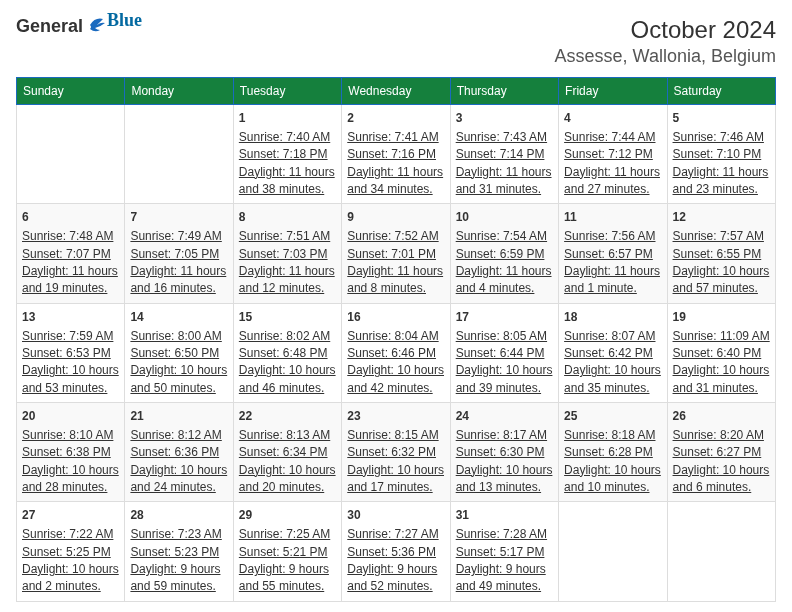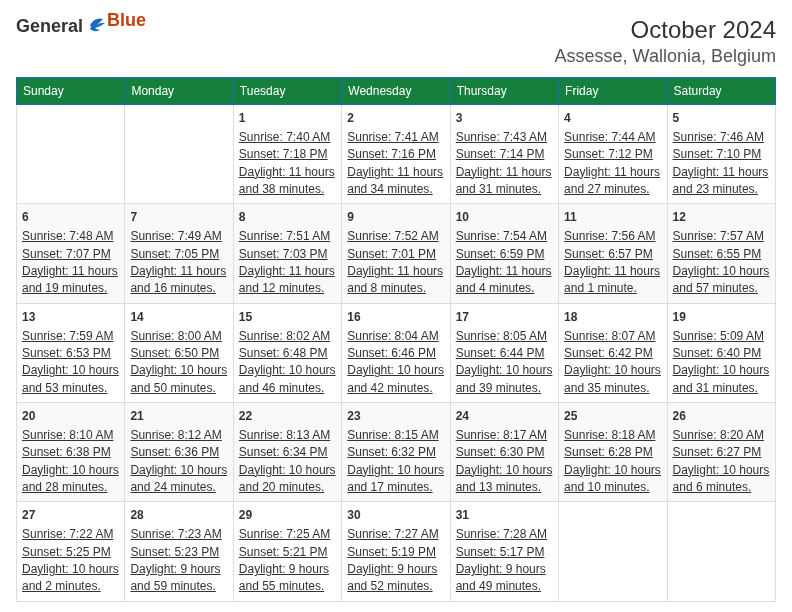--- a/index.html
+++ b/index.html
@@ -83,21 +83,21 @@
 
 <div class="header">
   <div class="logo">
     <div style="display:flex; align-items:flex-start;">
       <div style="display:flex; align-items:center; gap:0;">
         <span style="font-size:18px; font-weight:bold; color:#333;">General</span>
         <svg width="22" height="20" viewBox="0 0 22 20" style="margin-left:2px; margin-top:-4px;">
           <path d="M5 10 Q10 2 18 4 Q14 8 12 10 Q16 7 20 8 Q15 12 10 13 Q12 15 15 15 Q10 18 5 14 Q7 12 5 10Z" fill="#1a6abf"></path>
         </svg>
       </div>
-      <span style="font-size:18px; font-weight:bold; color:#c2410c; margin-top:-6px;">Blue</span>
+      <span style="font-size:18px; font-weight:bold; color:#0369a1; margin-top:-6px;font-family:Liberation Serif, serif;">Blue</span>
     </div>
   </div>
   <div class="title-block">
     <div class="month-title">October 2024</div>
     <div class="subtitle">Assesse, Wallonia, Belgium</div>
   </div>
 </div>
 
 <table class="calendar">
   <thead>
@@ -259,21 +259,21 @@
           <span class="day-num">18</span>
           <div class="day-info">
             <div>Sunrise: 8:07 AM</div>
             <div>Sunset: 6:42 PM</div>
             <div>Daylight: 10 hours and 35 minutes.</div>
           </div>
         </td>
         <td>
           <span class="day-num">19</span>
           <div class="day-info">
-            <div>Sunrise: 5:09 AM</div>
+            <div>Sunrise: 11:09 AM</div>
             <div>Sunset: 6:40 PM</div>
             <div>Daylight: 10 hours and 31 minutes.</div>
           </div>
         </td>
       </tr>
       <tr>
         <td>
           <span class="day-num">20</span>
           <div class="day-info">
             <div>Sunrise: 8:10 AM</div>
@@ -352,21 +352,21 @@
           <div class="day-info">
             <div>Sunrise: 7:25 AM</div>
             <div>Sunset: 5:21 PM</div>
             <div>Daylight: 9 hours and 55 minutes.</div>
           </div>
         </td>
         <td>
           <span class="day-num">30</span>
           <div class="day-info">
             <div>Sunrise: 7:27 AM</div>
-            <div>Sunset: 5:19 PM</div>
+            <div>Sunset: 5:36 PM</div>
             <div>Daylight: 9 hours and 52 minutes.</div>
           </div>
         </td>
         <td>
           <span class="day-num">31</span>
           <div class="day-info">
             <div>Sunrise: 7:28 AM</div>
             <div>Sunset: 5:17 PM</div>
             <div>Daylight: 9 hours and 49 minutes.</div>
           </div>

